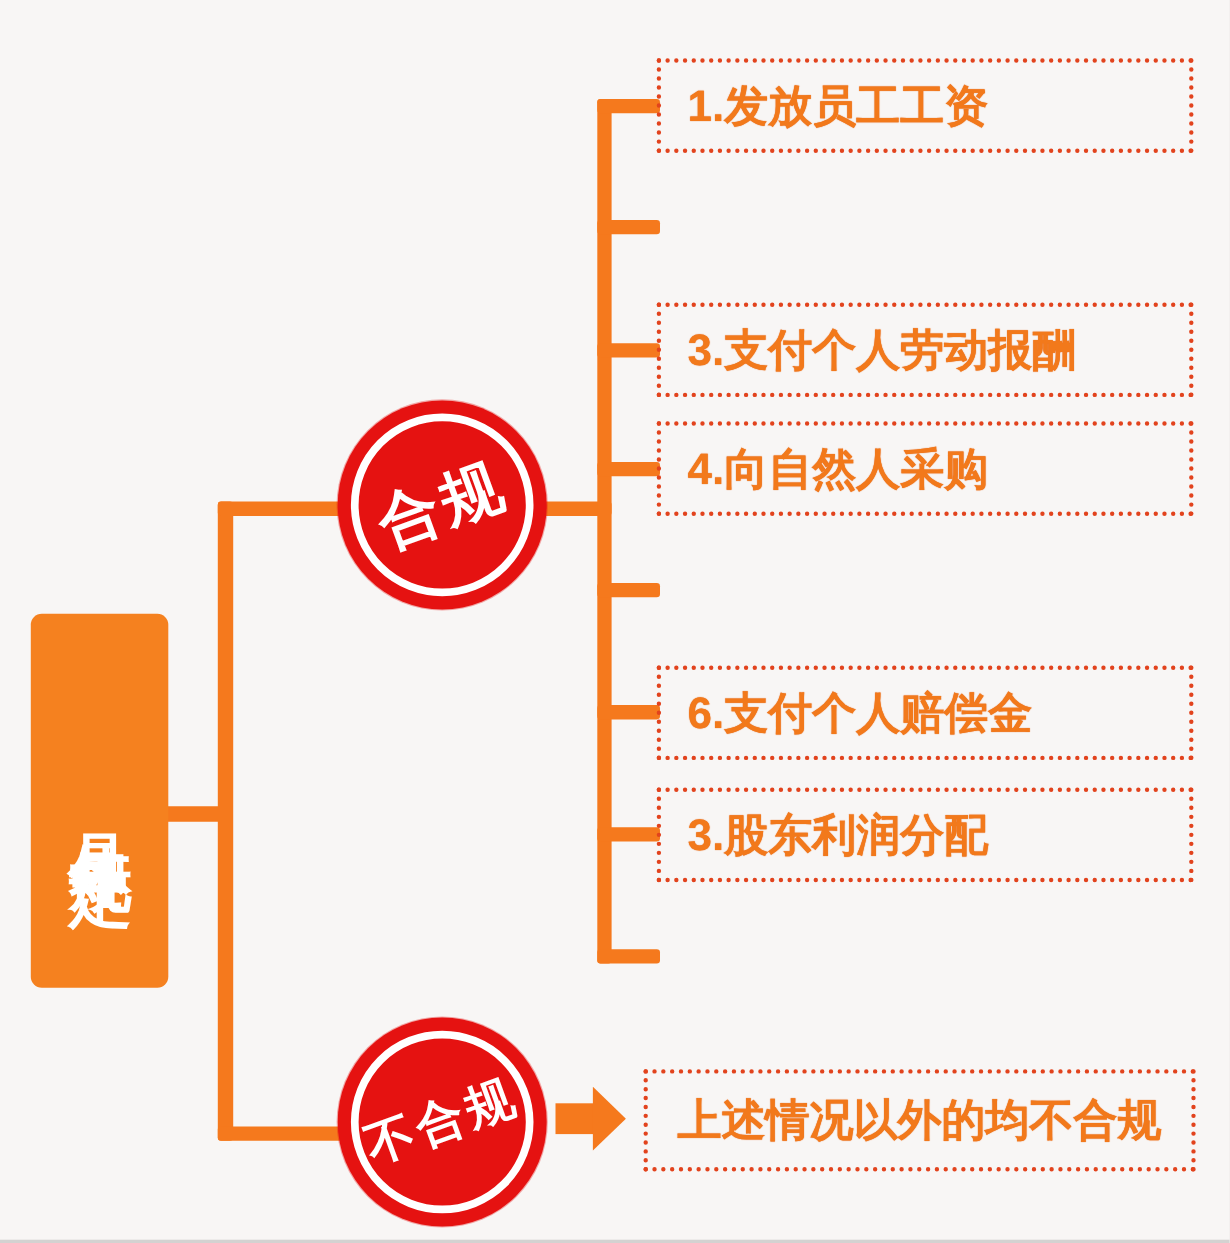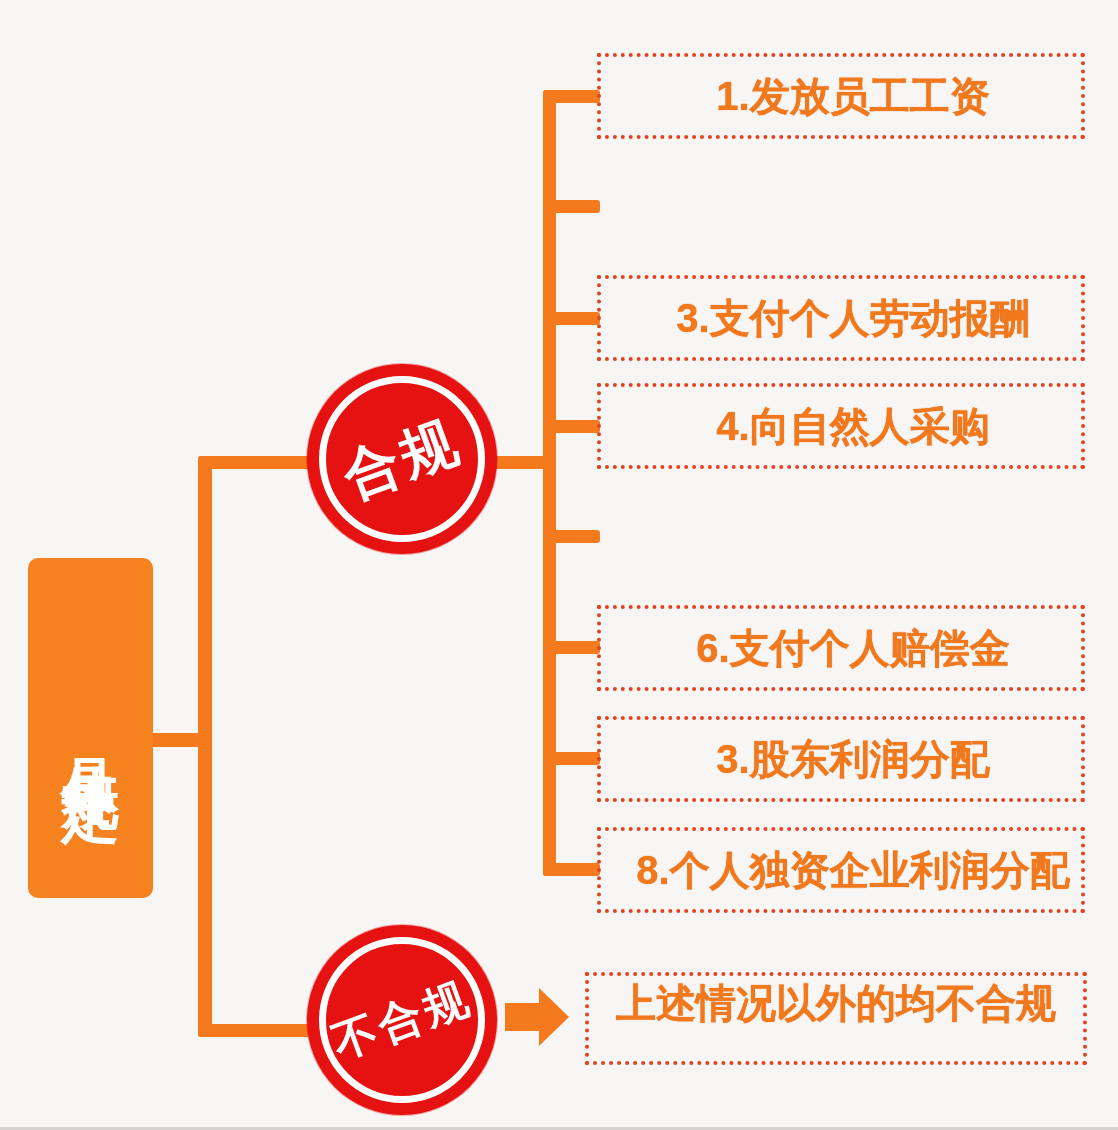--- a/index.html
+++ b/index.html
@@ -39,30 +39,30 @@
     transform:rotate(-20deg);white-space:nowrap;line-height:1;
     letter-spacing:4px;
   }
   .stamp-compliant .stamp-text{font-size:56px;}
   .stamp-noncompliant .stamp-text{font-size:44px;}
   
   .item-box{
     position:absolute;left:597px;width:488px;height:86px;
     border:4px dotted #e2431d;box-sizing:border-box;z-index:2;
     display:flex;align-items:center;
-    padding-left:24px;background:transparent;justify-content:center;
+    padding-left:24px;background:transparent;
   }
   .item-label{
     color:#f2791b;font-size:40px;font-weight:bold;white-space:nowrap;
     text-shadow:0 0 1px #e05f12;
   }
   .result-box{
     position:absolute;left:585px;top:972px;width:502px;height:93px;
     border:4px dotted #e2431d;box-sizing:border-box;z-index:2;
-    display:flex;align-items:flex-start;justify-content:center;
+    display:flex;align-items:center;justify-content:center;
   }
   
   .arrow-shaft{position:absolute;left:505px;top:1003px;width:36px;height:28px;background:#f5791d;z-index:2;}
   .arrow-head{
     position:absolute;left:539px;top:988px;width:0;height:0;z-index:2;
     border-top:29px solid transparent;border-bottom:29px solid transparent;
     border-left:30px solid #f5791d;
   }
   .bottom-edge{position:absolute;left:0;bottom:0;width:100%;height:3px;background:#d4d2d1;z-index:4;}
 </style>
@@ -110,23 +110,20 @@
   </div>
   <div class="item-box" style="top:383px">
     <span class="item-label">4.向自然人采购</span>
   </div>
   <div class="item-box" style="top:605px">
     <span class="item-label">6.支付个人赔偿金</span>
   </div>
   <div class="item-box" style="top:716px">
     <span class="item-label">3.股东利润分配</span>
   </div>
-  <div class="item-box" style="top:827px">
-    <span class="item-label">8.个人独资企业利润分配</span>
-  </div>
 
   <div class="arrow-shaft"></div>
   <div class="arrow-head"></div>
 
   <div class="result-box">
     <span class="item-label">上述情况以外的均不合规</span>
   </div>
 
   <div class="bottom-edge"></div>
 </div>

